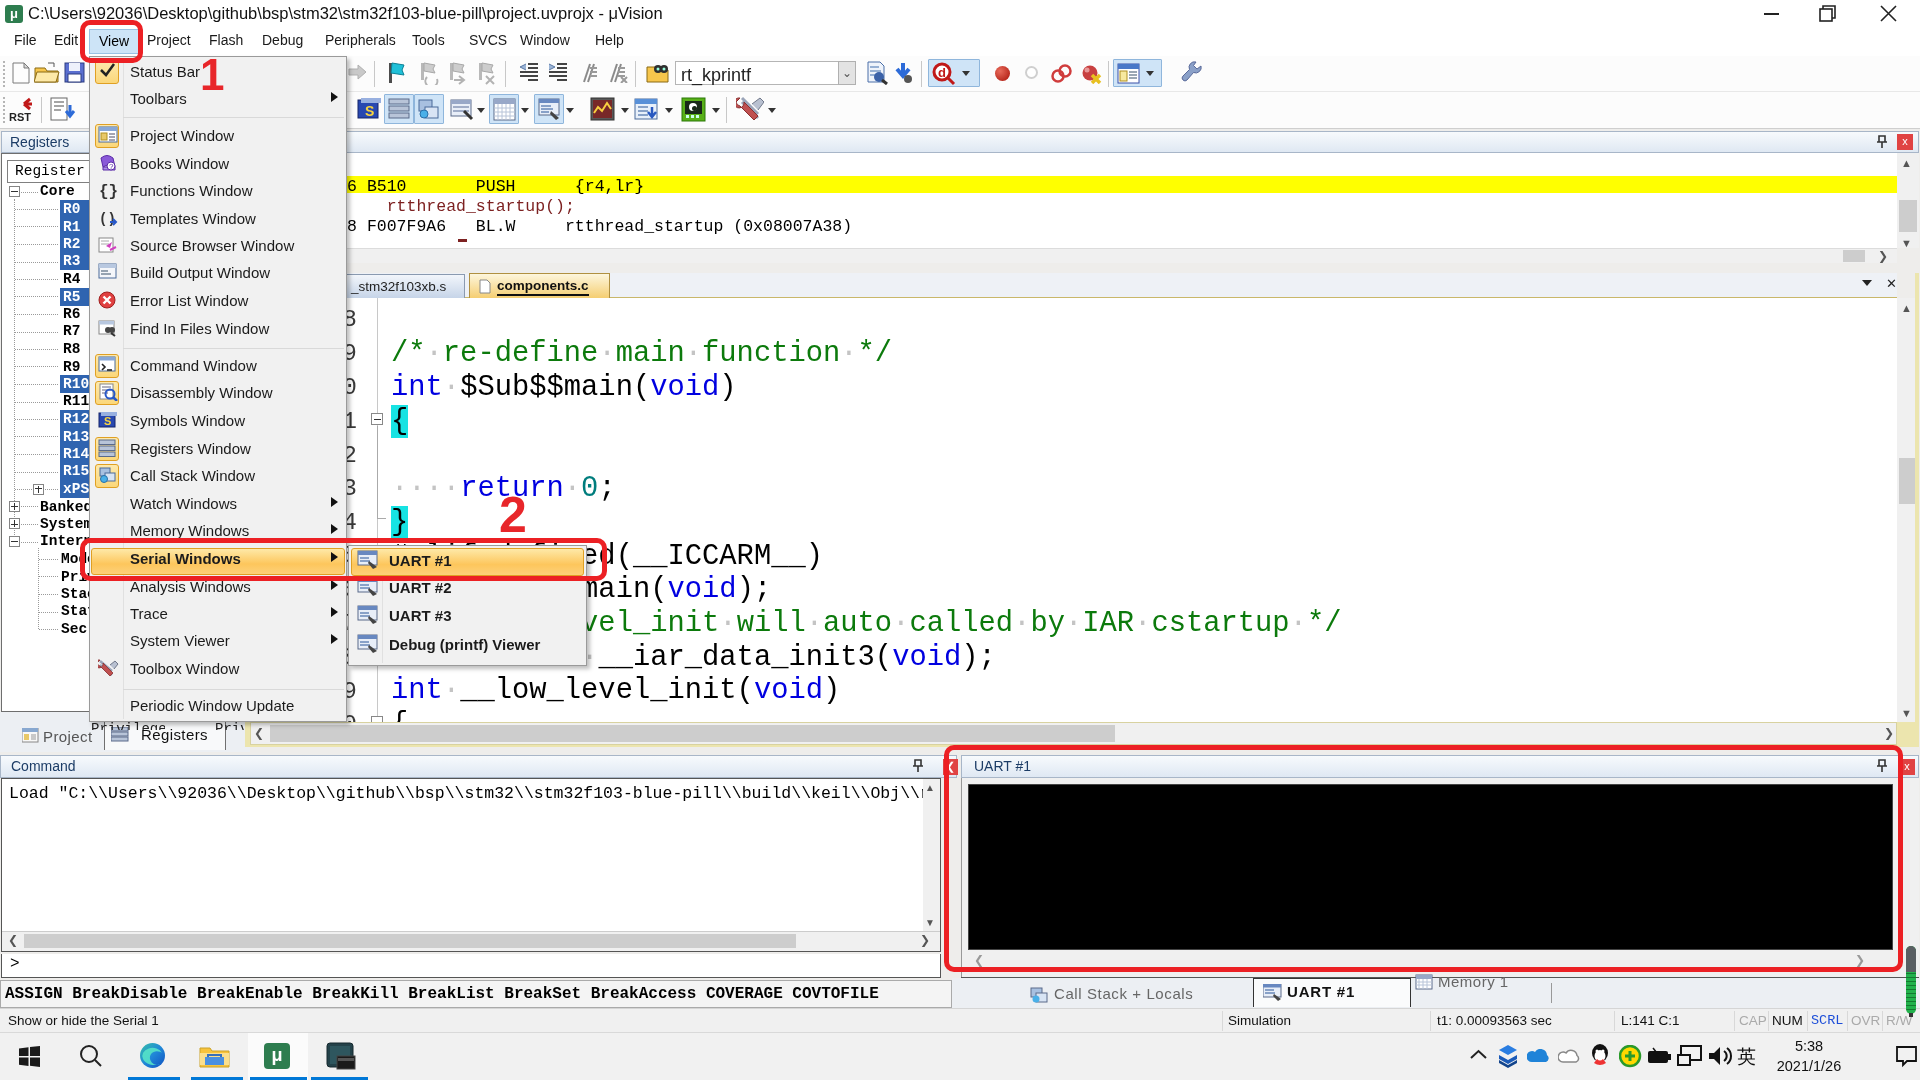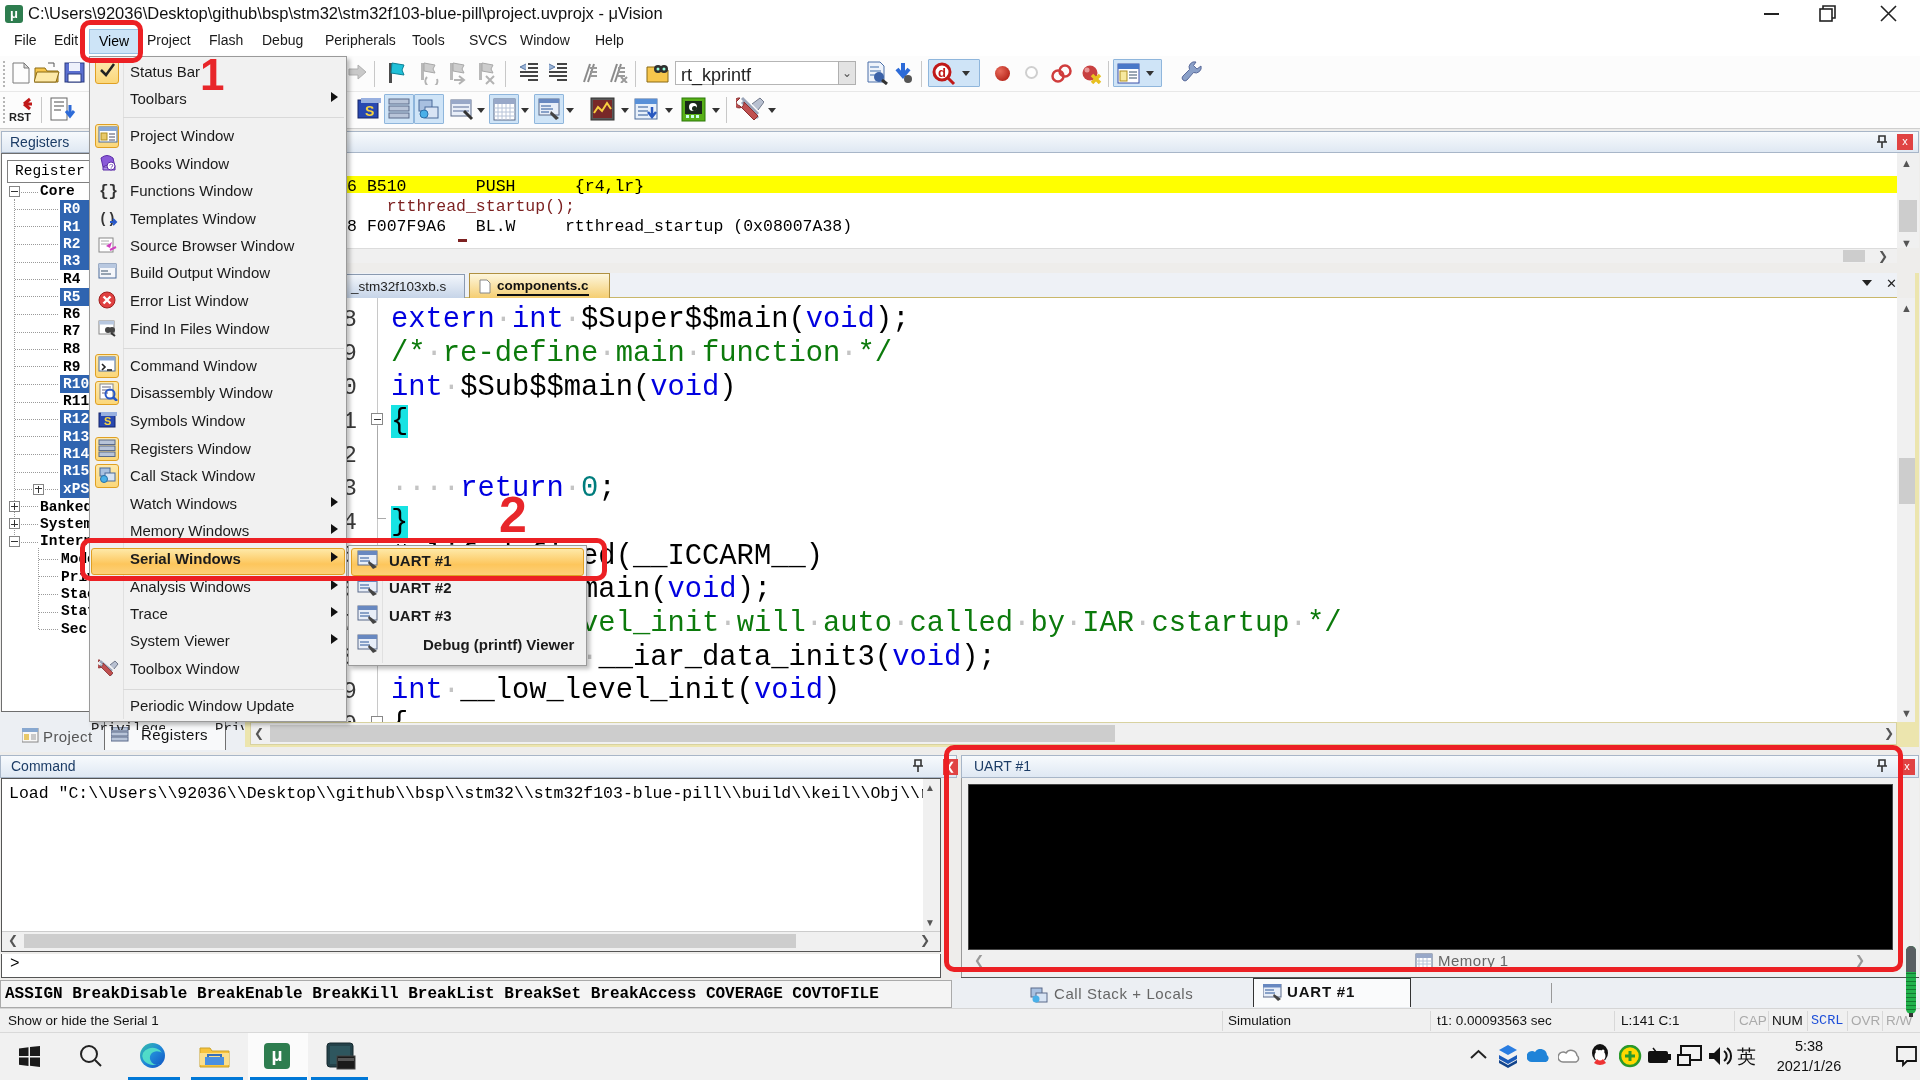--- a/index.html
+++ b/index.html
@@ -442,21 +442,20 @@
   </div>
 <div class="abs" style="left:1862px; top:280px; width:0; height:0; border-left:5px solid transparent; border-right:5px solid transparent; border-top:6px solid #222;"></div>
 <div class="abs" style="left:1886px; top:276px; font-size:13px; color:#222;">✕</div>
 <div class="abs" style="left:1915px; top:273px; width:4px; height:474px; background:#ece5ae; z-index:8;"></div>
 <div class="abs" id="edit-body">
 
   <div class="abs" style="left:127px; top:0; width:1px; height:424px; background:#c8c8c8;"></div>
 </div>
 <div class="abs" id="code-layer" style="left:250px; top:298px; width:1647px; height:424px; overflow:hidden;">
     <div class="lnum" style="left:47px; top:8px;">148</div>
-<div class="codeline" style="left:141px; top:5px;"><span class="kw">extern</span><span class="dot">·</span><span class="kw">int</span><span class="dot">·</span>$Super$$main(<span class="kw">void</span>);</div>
 <div class="lnum" style="left:47px; top:42px;">149</div>
 <div class="codeline" style="left:141px; top:39px;"><span class="cm">/*<span class="dot">·</span>re-define<span class="dot">·</span>main<span class="dot">·</span>function<span class="dot">·</span>*/</span></div>
 <div class="lnum" style="left:47px; top:76px;">150</div>
 <div class="codeline" style="left:141px; top:73px;"><span class="kw">int</span><span class="dot">·</span>$Sub$$main(<span class="kw">void</span>)</div>
 <div class="lnum" style="left:47px; top:110px;">151</div>
 <div class="codeline" style="left:141px; top:107px;"><span class="cyan">{</span></div>
 <div class="lnum" style="left:47px; top:144px;">152</div>
 <div class="lnum" style="left:47px; top:177px;">153</div>
 <div class="codeline" style="left:141px; top:174px;"><span class="dot">·</span><span class="dot">·</span><span class="dot">·</span><span class="dot">·</span><span class="kw">return</span><span class="dot">·</span><span class="num">0</span>;</div>
 <div class="lnum" style="left:47px; top:211px;">154</div>
@@ -541,21 +540,21 @@
   </div>
 <div class="abs" style="left:1253px; top:978px; width:158px; height:29px; background:#fafbfc; border:1px solid #333; border-bottom:none; color:#111; font-size:14.5px;">
     <svg width="20" height="17" style="position:absolute; left:9px; top:5px;">
       <rect x="0" y="0" width="18" height="13" fill="#e8eef8" stroke="#5a6a8a"></rect>
       <rect x="0" y="0" width="18" height="3.5" fill="#6888c0"></rect>
       <path d="M2 6 h9 M2 9 h10" stroke="#6888b8" stroke-width="1.3"></path>
       <path d="M11 10 l7 5 l-3 2 l-5 -5 z" fill="#444"></path>
     </svg>
     <span style="position:absolute; left:33px; top:4px; font-weight:bold; font-size:15px; letter-spacing:0.8px;">UART #1</span>
   </div>
-<div class="abs" style="left:1413px; top:949px; width:150px; height:26px; color:#666; font-size:14.5px;">
+<div class="abs" style="left:1413px; top:970px; width:150px; height:26px; color:#666; font-size:14.5px;">
     <svg width="18" height="16" style="position:absolute; left:2px; top:4px;">
       <rect x="1" y="1" width="16" height="14" fill="#fff" stroke="#5a6a8a"></rect>
       <rect x="1" y="1" width="16" height="4" fill="#98a8c8"></rect>
       <path d="M4 5 v10 M8 5 v10 M12 5 v10 M1 8 h16 M1 11 h16" stroke="#b8c4d8" stroke-width="1"></path>
     </svg>
     <span style="position:absolute; left:25px; top:3px; font-size:15px; letter-spacing:0.5px;">Memory 1</span>
   </div>
 <div class="abs" style="left:1551px; top:983px; width:1px; height:20px; background:#999;"></div>
 
 <div class="abs" id="statusbar">
@@ -866,21 +865,21 @@
     <div class="mitem" style="top:61px; z-index:2;">
       <span class="txt" style="font-weight:600;">UART #3</span>
     </div>
     <svg class="abs" style="left:8px; top:88px;" width="22" height="19">
       <rect x="1" y="1" width="19" height="14" fill="#e8eef8" stroke="#5a6a8a"></rect>
       <rect x="1" y="1" width="19" height="4" fill="#6888c0"></rect>
       <path d="M3 8 h9 M3 11 h10" stroke="#6888b8" stroke-width="1.4"></path>
       <path d="M12 11 l8 6 l-4 2 l-5 -6 z" fill="#444"></path>
     </svg>
     <div class="mitem" style="top:90px; z-index:2;">
-      <span class="txt" style="font-weight:600;margin-left:34px;">Debug (printf) Viewer</span>
+      <span class="txt" style="font-weight:600;">Debug (printf) Viewer</span>
     </div>
   </div>
 
 <div class="redbox" style="left:80px; top:20px; width:63px; height:43px;"></div>
 <div class="rednum" style="left:200px; top:50px; font-size:44px;">1</div>
 <div class="redbox" style="left:80px; top:538px; width:527px; height:43px;"></div>
 <div class="rednum" style="left:499px; top:486px; font-size:50px;">2</div>
 <div class="redbox" style="left:944px; top:745px; width:959px; height:227px;"></div>
 
 </body></html>

